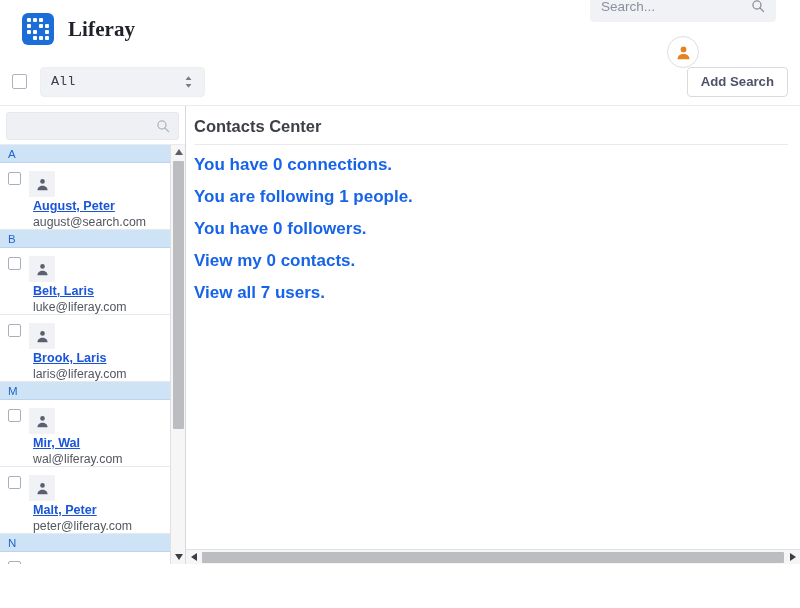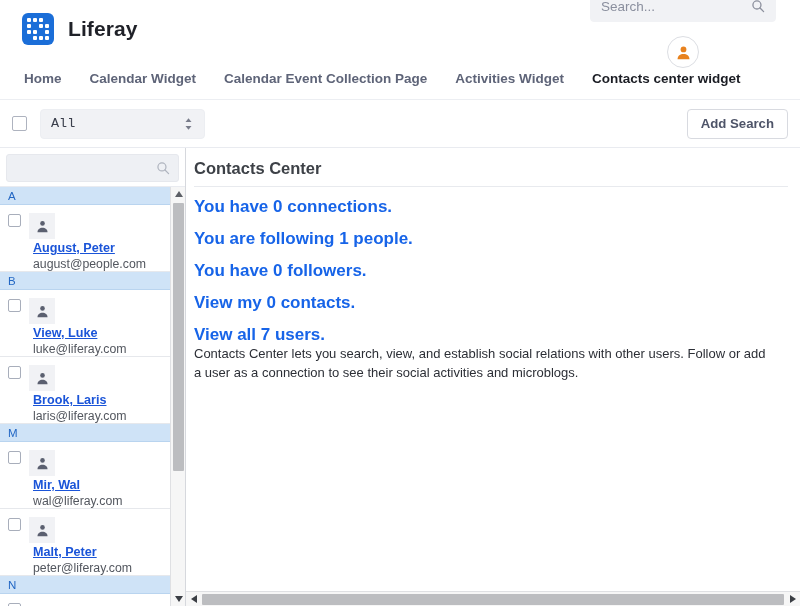--- a/index.html
+++ b/index.html
@@ -12,21 +12,21 @@
   }
   .page { position: relative; width: 800px; height: 608px; background:#fff; }
 
   
   .header {
     height: 58px; width: 100%;
     display: flex; align-items: center;
     padding: 0 24px 0 22px;
     background: #fff;
   }
-  .brand { display: flex; align-items: center; gap: 14px; }
+  .brand { display: flex; align-items: center; gap: 14px; font-family: Liberation Serif, serif; }
   .logo-mark {
     width: 32px; height: 32px; border-radius: 6px;
     background: #1b6ed8;
     display: grid;
     grid-template-columns: repeat(4, 1fr);
     grid-template-rows: repeat(4, 1fr);
     gap: 1.5px; padding: 5px;
   }
   .logo-mark i { background: transparent; border-radius: 1px; display:block; }
   .logo-mark i.on { background: #ffffff; }
@@ -232,27 +232,20 @@
       </div>
       <div class="avatar-btn">
         <svg width="17" height="17" viewBox="0 0 24 24">
           <circle cx="12" cy="7.6" r="4.1" fill="#e8821e"></circle>
           <path d="M3.6 21.5c0-4.7 3.8-7.4 8.4-7.4s8.4 2.7 8.4 7.4z" fill="#e8821e"></path>
         </svg>
       </div>
     </div>
   </div>
 
-  <div class="navbar">
-    <span class="nav-item">Home</span>
-    <span class="nav-item">Calendar Widget</span>
-    <span class="nav-item">Calendar Event Collection Page</span>
-    <span class="nav-item">Activities Widget</span>
-    <span class="nav-item active">Contacts center widget</span>
-  </div>
 
   <div class="toolbar">
     <span class="cbx"></span>
     <div class="select-all">
       <span class="sel-val">All</span>
       <span>
         <svg class="ico-caret" viewBox="0 0 10 14" fill="#5a5f70">
           <path d="M5 1.2 L8 5 L2 5 Z"></path>
             <path d="M5 12.8 L8 9 L2 9 Z"></path>
         </svg>
@@ -280,33 +273,33 @@
           <div class="group-head">A</div>
           <div class="contact-row">
             <span class="row-cbx"></span>
             <span class="row-av">
               <svg width="15" height="15" viewBox="0 0 24 24" fill="#5b6070">
                 <circle cx="12" cy="7" r="3.7"></circle>
                   <path d="M4 21c0-4.4 3.6-6.9 8-6.9s8 2.5 8 6.9z"></path>
               </svg>
             </span>
             <span class="row-name">August, Peter</span>
-            <span class="row-mail">august@people.com</span>
+            <span class="row-mail">august@search.com</span>
           </div>
 
           <div class="group-head">B</div>
           <div class="contact-row">
             <span class="row-cbx"></span>
             <span class="row-av">
               <svg width="15" height="15" viewBox="0 0 24 24" fill="#5b6070">
                 <circle cx="12" cy="7" r="3.7"></circle>
                   <path d="M4 21c0-4.4 3.6-6.9 8-6.9s8 2.5 8 6.9z"></path>
               </svg>
             </span>
-            <span class="row-name">View, Luke</span>
+            <span class="row-name">Belt, Laris</span>
             <span class="row-mail">luke@liferay.com</span>
           </div>
           <div class="contact-row">
             <span class="row-cbx"></span>
             <span class="row-av">
               <svg width="15" height="15" viewBox="0 0 24 24" fill="#5b6070">
                 <circle cx="12" cy="7" r="3.7"></circle>
                   <path d="M4 21c0-4.4 3.6-6.9 8-6.9s8 2.5 8 6.9z"></path>
               </svg>
             </span>
@@ -362,21 +355,20 @@
 
     <div class="content-panel">
       <div class="content-inner">
         <div class="content-title">Contacts Center</div>
         <div class="rule"></div>
         <a class="stat-link">You have 0 connections.</a>
         <a class="stat-link">You are following 1 people.</a>
         <a class="stat-link">You have 0 followers.</a>
         <a class="stat-link">View my 0 contacts.</a>
         <a class="stat-link">View all 7 users.</a>
-        <div class="desc">Contacts Center lets you search, view, and establish social relations with other users. Follow or add a user as a connection to see their social activities and microblogs.</div>
       </div>
 
       <div class="hscroll">
         <span class="arrow">
           <svg width="6" height="8" viewBox="0 0 6 8" fill="#3b3e44">
               <path d="M0 4 L6 0 L6 8 Z"></path>
             </svg>
         </span>
         <span class="thumb"></span>
         <span class="arrow">

